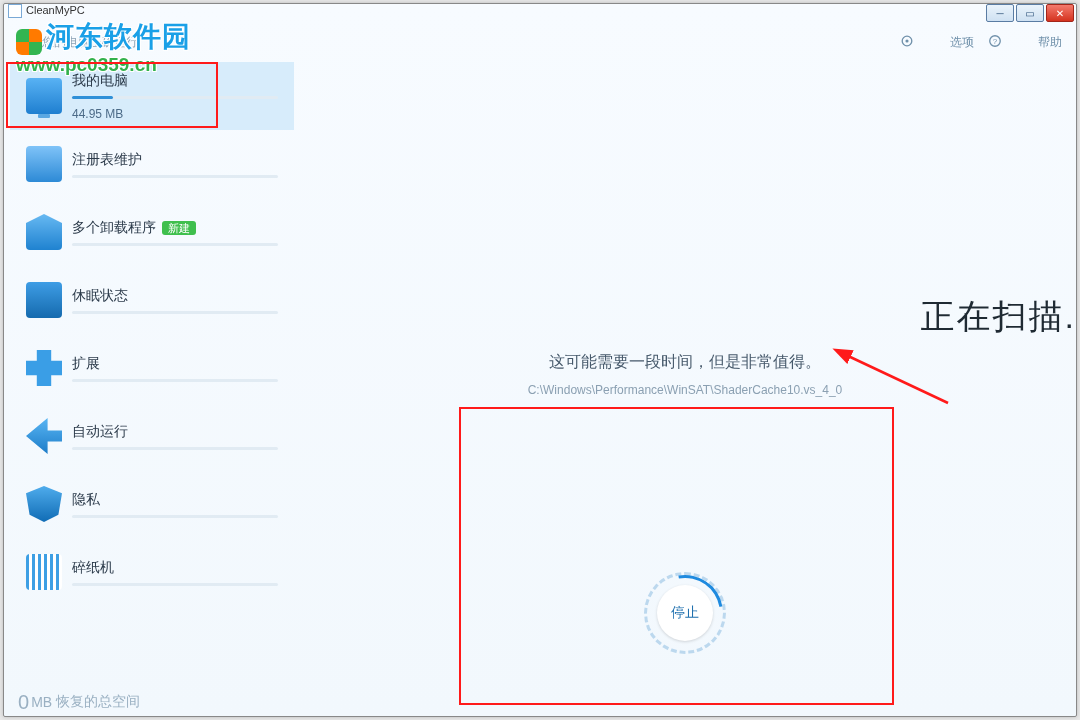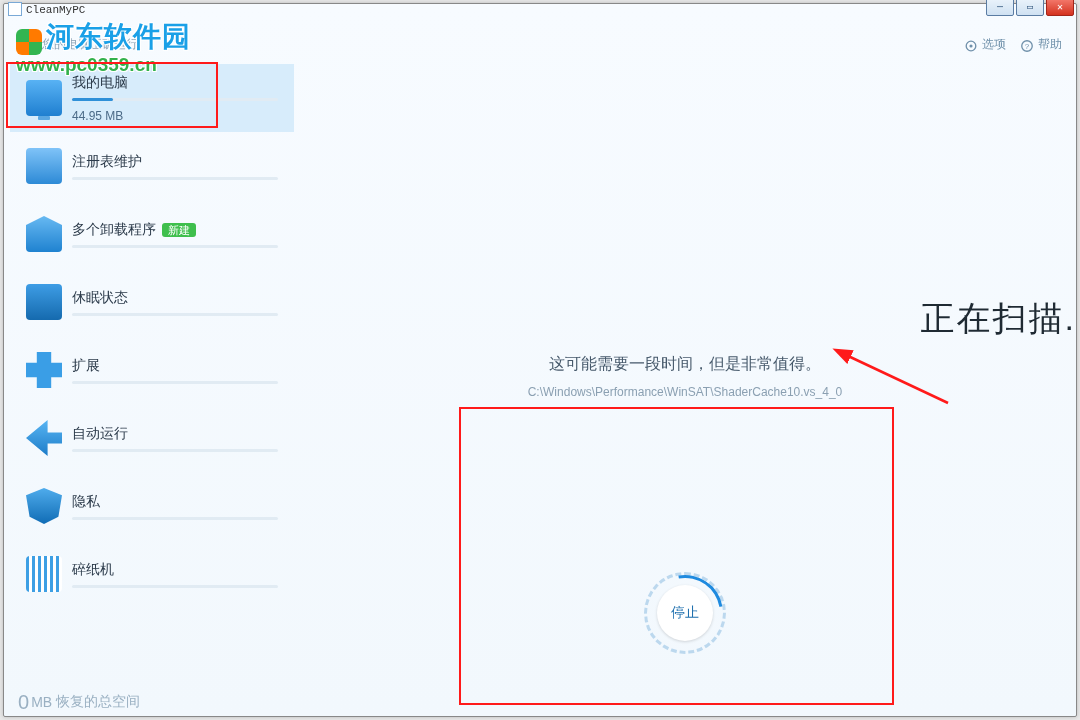--- a/index.html
+++ b/index.html
@@ -1,29 +1,29 @@
 <!DOCTYPE html>
 <html><head>
 <meta charset="utf-8">
 <style>
   * { box-sizing: border-box; margin: 0; padding: 0; }
   body { font-family: "Microsoft YaHei", Arial, sans-serif; background: #e8e8e8; width: 1080px; height: 720px; overflow: hidden; position: relative; }
 
   .window { position: absolute; left: 3px; top: 3px; width: 1074px; height: 714px; background: linear-gradient(180deg,#f7fbff 0%, #f2f8fd 100%); border: 1px solid #888; border-radius: 2px; box-shadow: 0 0 4px rgba(0,0,0,.2); display: flex; flex-direction: column; }
 
-  .titlebar { height: 22px; display:flex; align-items:flex-end; padding:12px 2px; font-size:11px; color:#333;font-family:Liberation Mono, monospace; }
+  .titlebar { height: 22px; display:flex; align-items:flex-start; padding:0 2px; font-size:11px; color:#333; }
   .titlebar .app-icon { width:14px; height:14px; background:#fff; border:1px solid #7aa9d6; margin:0 4px 0 2px; }
   .titlebar .title { flex:1; }
   .winbtns { display:flex; }
   .winbtn { width:28px; height:18px; border:1px solid #5a7ca3; border-radius:2px; margin-left:2px; display:flex; align-items:center; justify-content:center; font-size:10px; background:linear-gradient(#eaf3fb,#cfe1f2); color:#2a4f77; cursor:pointer;}
   .winbtn.close { background:linear-gradient(#f47a6d,#d4321f); border-color:#a3261a; color:#fff; }
 
   .topstrip { height:32px; display:flex; align-items:center; padding:0 14px; font-size:12px; color:#8aa0b3; }
   .topstrip .left { flex:1; }
-  .topstrip a { color:#6f90aa; text-decoration:none; margin-left:14px; display:flex; align-items:flex-end; cursor:pointer;}
+  .topstrip a { color:#6f90aa; text-decoration:none; margin-left:14px; display:flex; align-items:flex-start; cursor:pointer;gap:32px;}
   .gearicon, .helpicon { width:14px; height:14px; margin-right:4px; display:inline-block; }
 
   .content { flex:1; display:flex; position:relative; }
 
   
   .sidebar { width:290px; padding:4px 0 0 6px; }
   .navitem { height:68px; display:flex; align-items:center; padding:0 16px; cursor:pointer; position:relative; }
   .navitem .icn { width:36px; height:36px; margin-right:10px; border-radius:4px; flex:none; }
   .navitem .lbls { flex:1; }
   .navitem .lbl { font-size:14px; color:#2b3a4a; }

